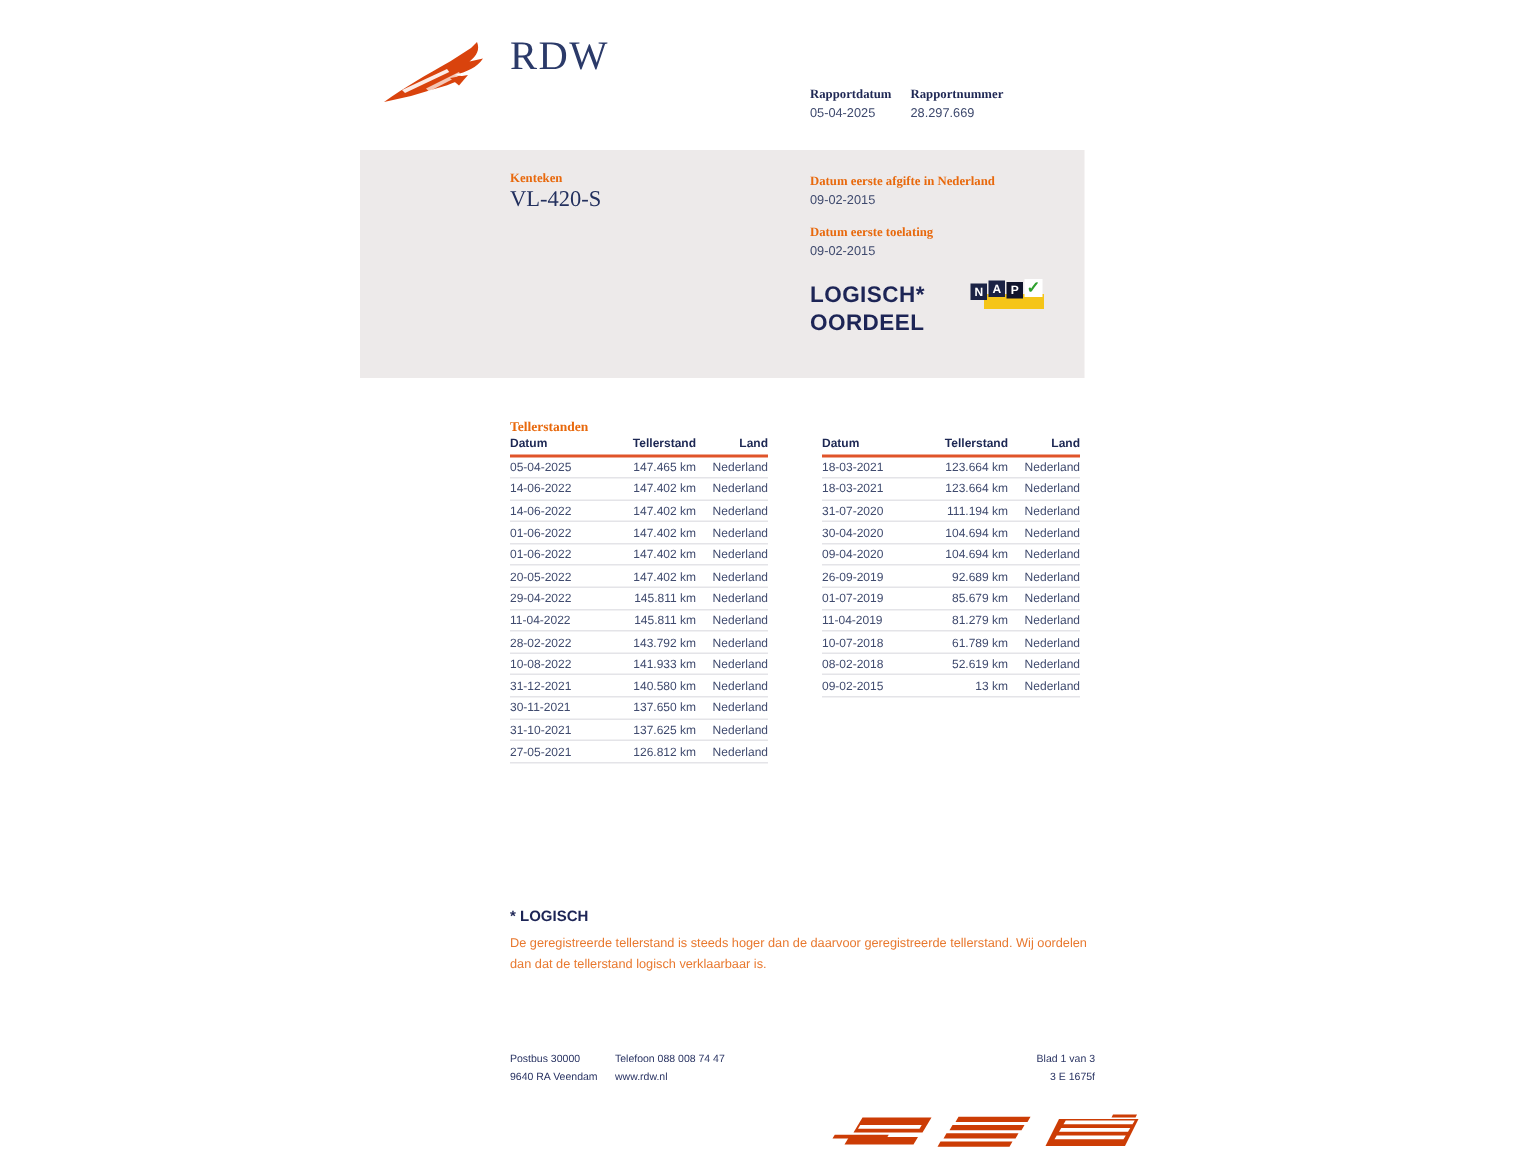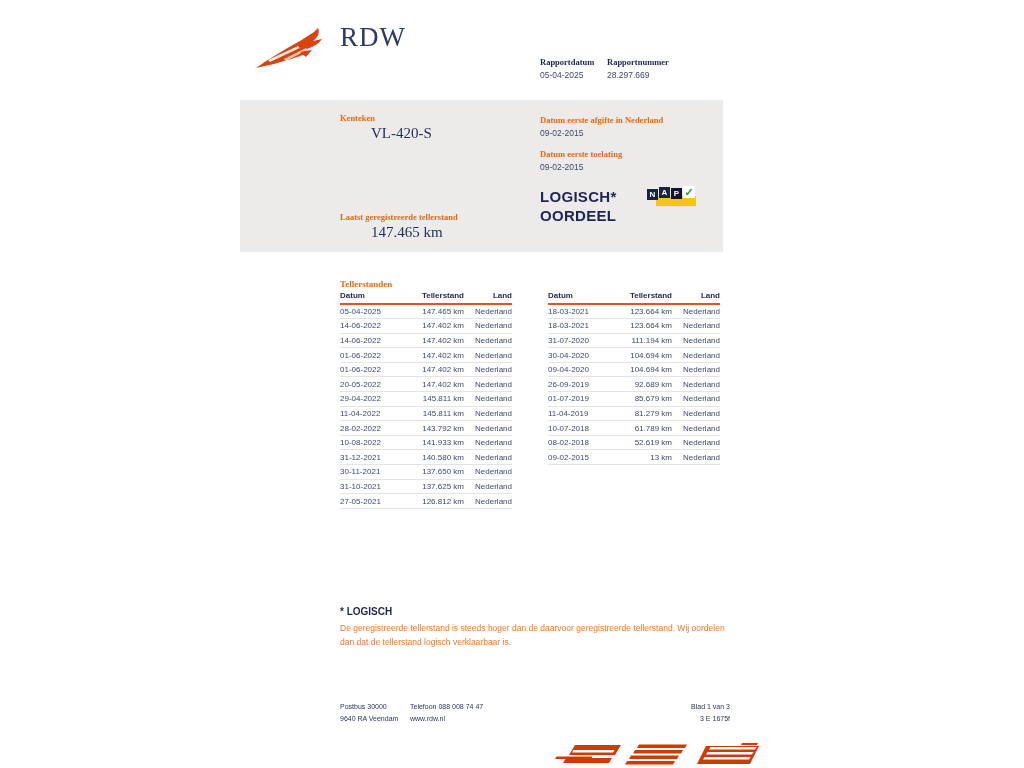--- a/index.html
+++ b/index.html
@@ -15,21 +15,21 @@
                font-weight:bold; font-size:17px; color:#e8690d; }
   .meta-label { font-family:"Liberation Serif", serif; font-weight:bold; font-size:8.5px; color:#1e2754; }
   .meta-value { font-size:8.5px; color:#3f4a6e; margin-top:3px; }
   .meta-block { position:absolute; top:57px; }
   #meta-date   { left:540px; }
   #meta-number { left:607px; }
 
   
   .panel { position:absolute; left:240px; top:100px; width:483px; height:152px; background:#edeaea; }
   .olabel { font-family:"Liberation Serif", serif; font-weight:bold; font-size:8.5px; color:#e8690d; }
-  .bigval { font-family:"Liberation Serif", serif; font-size:15px; color:#23305e; margin-top:2px;margin-left:31px; }
+  .bigval { font-family:"Liberation Serif", serif; font-size:15px; color:#23305e; margin-top:2px; }
   .smallval { font-size:8.5px; color:#3f4a6e; margin-top:3px; }
   .p-abs { position:absolute; }
   .oordeel { font-weight:bold; font-size:15px; line-height:18.5px; color:#1d2556; letter-spacing:.3px; }
 
   
   .nap { position:absolute; left:647px; top:186px; width:50px; height:23px; }
   .nap .bar { position:absolute; left:9px; top:10px; width:40px; height:10px; background:#f5c518; }
   .nap .sq { position:absolute; width:11px; height:11px; background:#1b2345; color:#fff;
              font-size:8px; font-weight:bold; text-align:center; line-height:11px; }
   .nap .sq.n { left:0; top:3px; }
@@ -85,24 +85,20 @@
   </div>
   <div class="meta-block" id="meta-number">
     <div class="meta-label">Rapportnummer</div>
     <div class="meta-value">28.297.669</div>
   </div>
 
   <div class="panel">
     <div class="p-abs" style="left:100px; top:13px;">
       <div class="olabel">Kenteken</div>
       <div class="bigval">VL-420-S</div>
-    </div>
-    <div class="p-abs" style="left:100px; top:112px;">
-      <div class="olabel">Laatst geregistreerde tellerstand</div>
-      <div class="bigval">147.465 km</div>
     </div>
     <div class="p-abs" style="left:300px; top:15px;">
       <div class="olabel">Datum eerste afgifte in Nederland</div>
       <div class="smallval">09-02-2015</div>
     </div>
     <div class="p-abs" style="left:300px; top:49px;">
       <div class="olabel">Datum eerste toelating</div>
       <div class="smallval">09-02-2015</div>
     </div>
     <div class="p-abs oordeel" style="left:300px; top:88px;">

